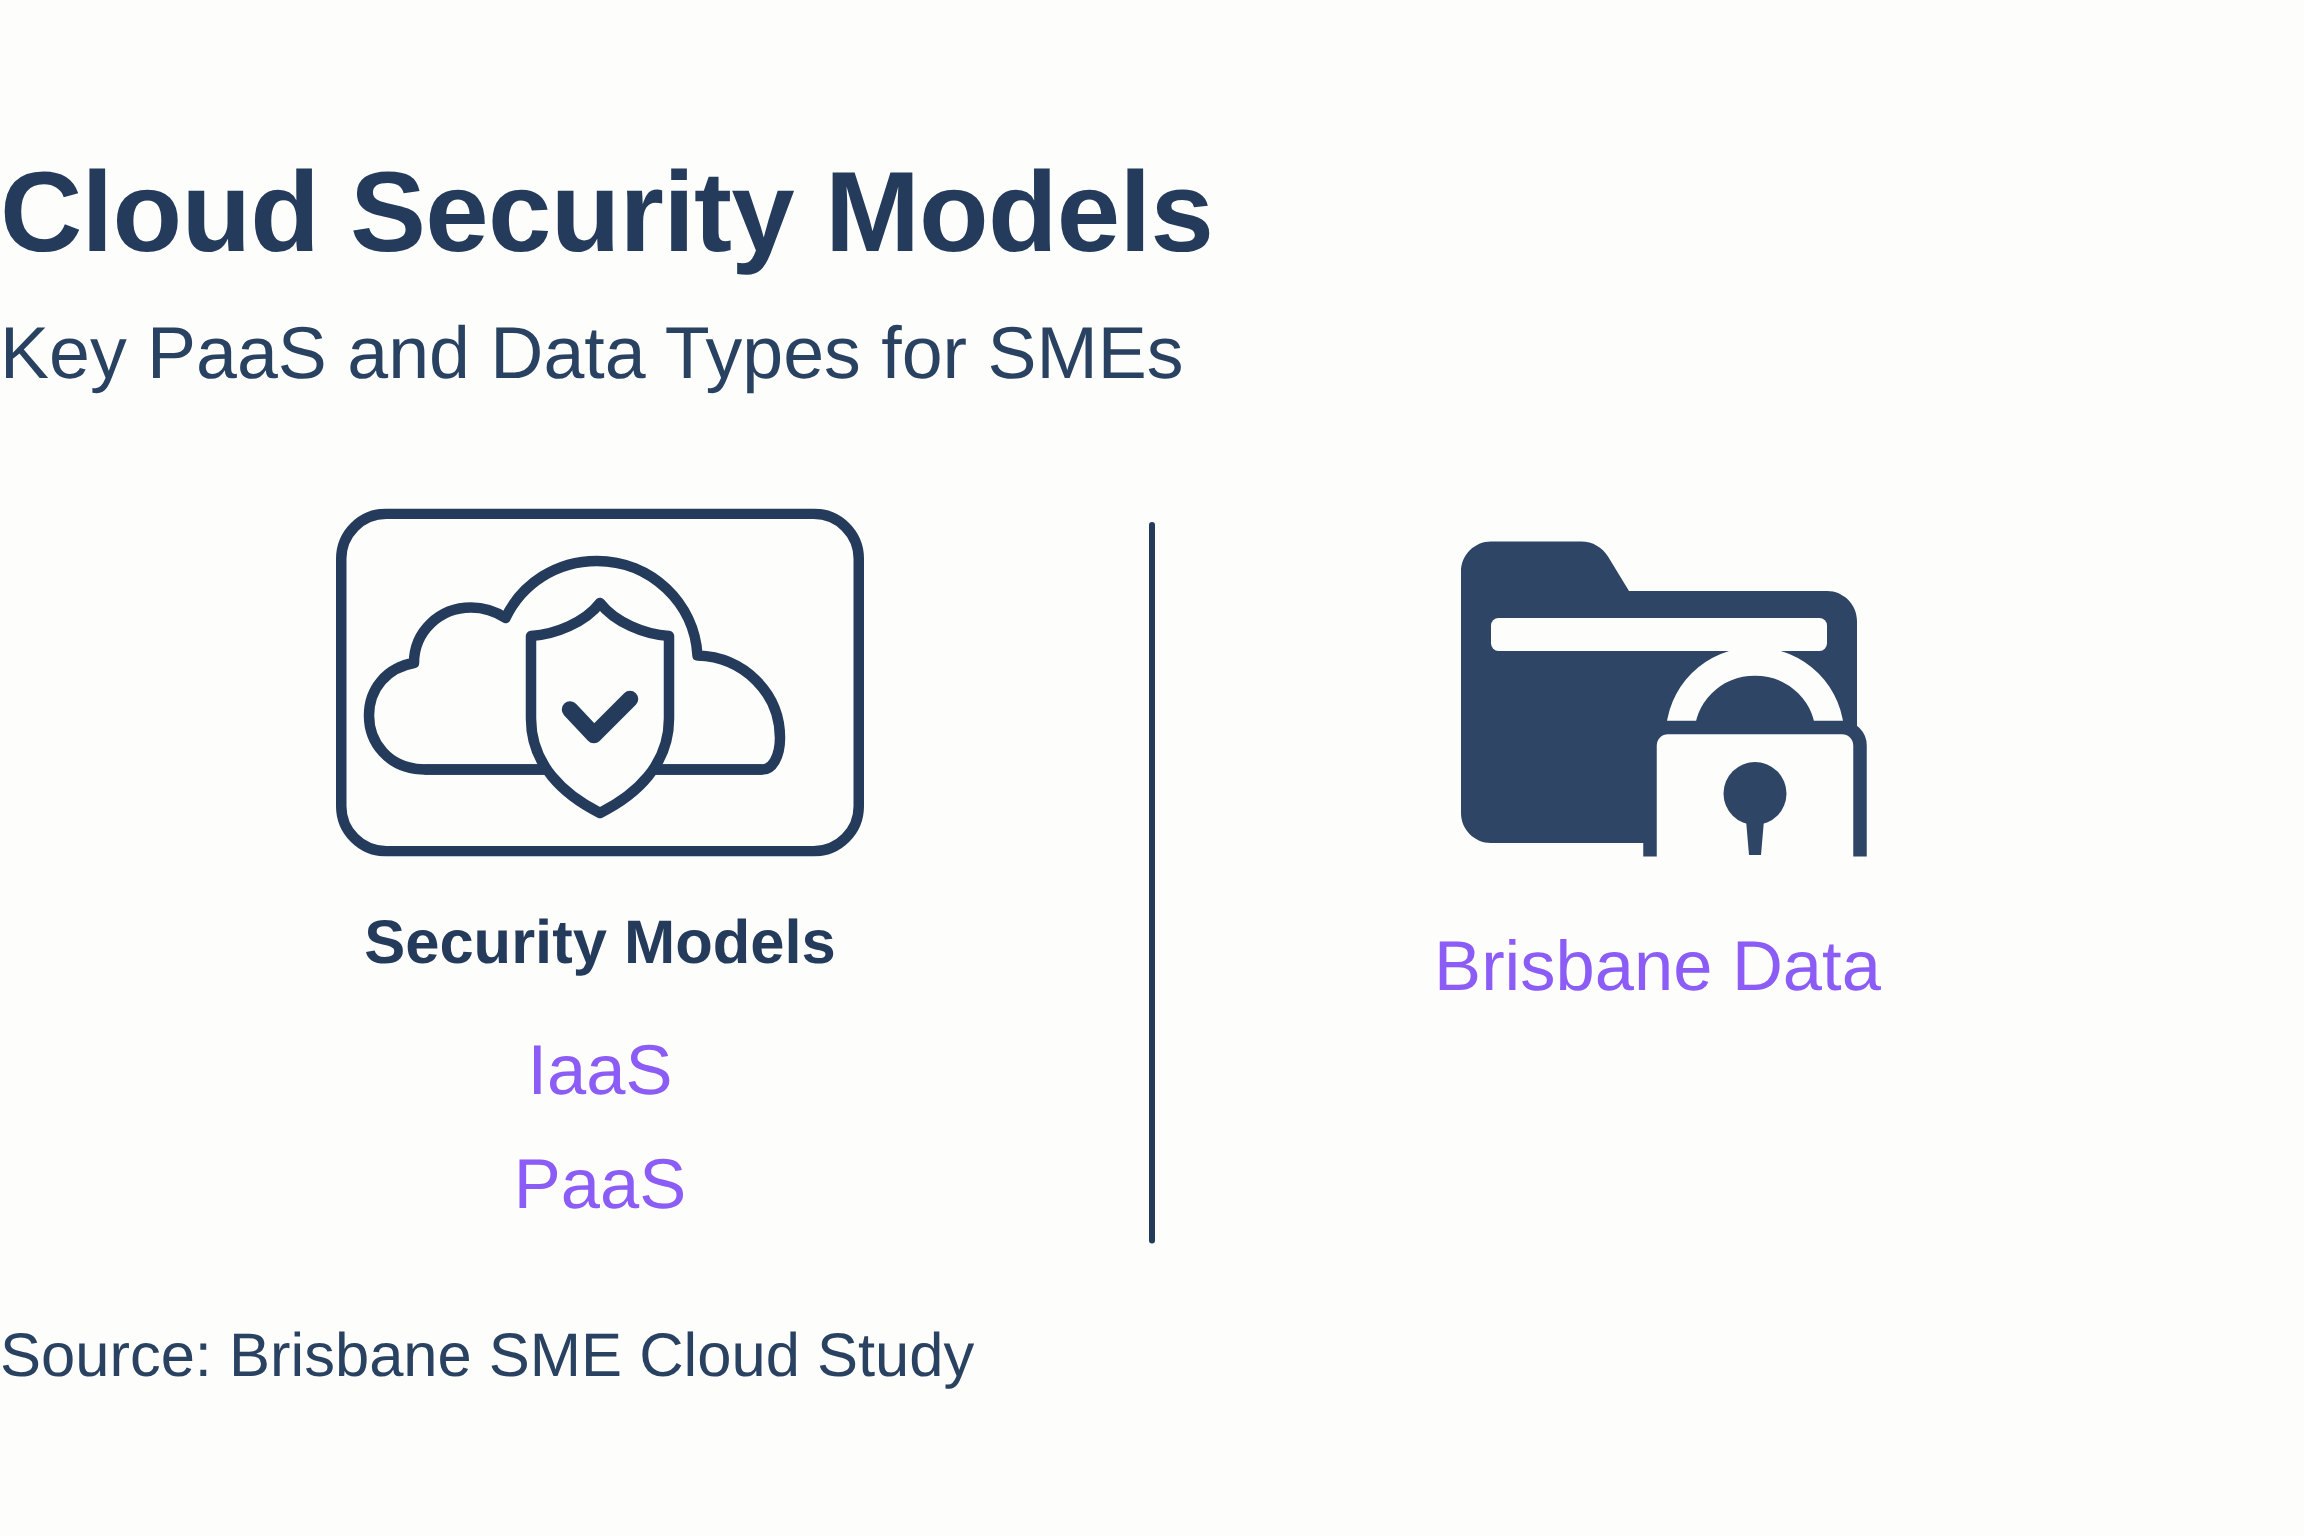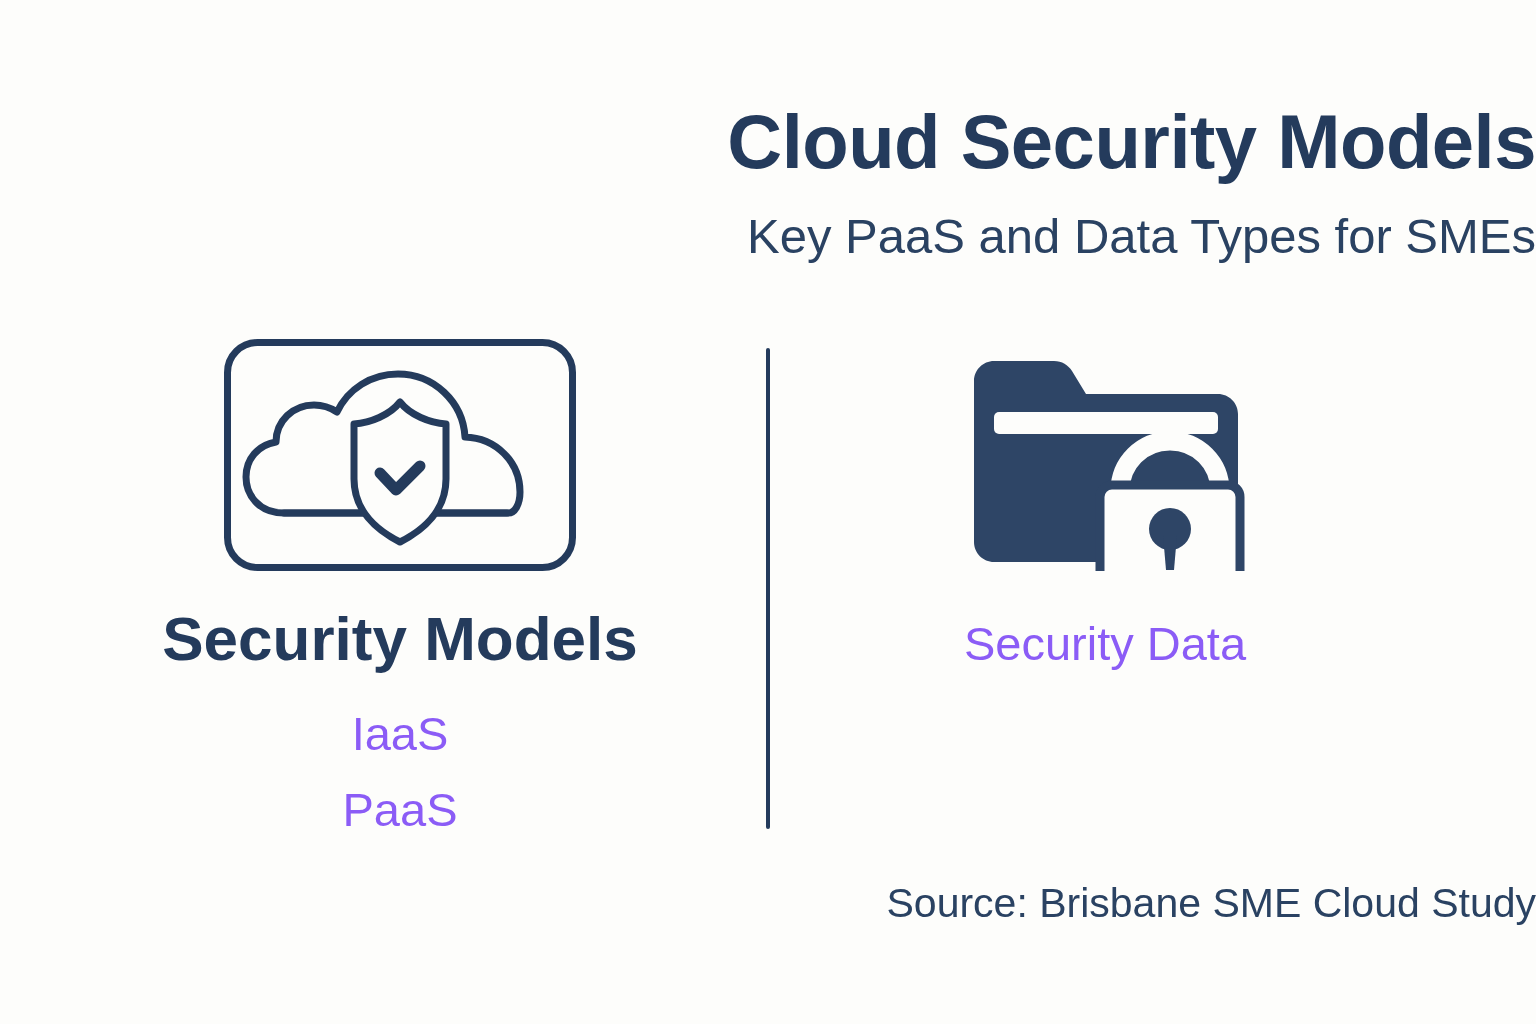--- a/index.html
+++ b/index.html
@@ -20,21 +20,21 @@
     position: absolute;
     inset: 0;
   }
 
   
   .header {
     position: absolute;
     top: 104px;
     left: 0;
     width: 1536px;
-    text-align: right;
+    text-align: left;
   }
   .title {
     font-size: 76px;
     font-weight: bold;
     letter-spacing: -0.5px;
     line-height: 1.0;
     color: #243b5c;
     margin: 0;
   }
   .subtitle {
@@ -64,21 +64,21 @@
   .column.right { left: 795px; }
 
   .icon-slot {
     height: 250px;
     display: flex;
     align-items: center;
     justify-content: center;
   }
 
   .col-heading {
-    font-size: 62px;
+    font-size: 41px;
     font-weight: bold;
     line-height: 1.0;
     color: #243b5c;
     margin: 0;
     padding-top: 28px;
   }
   .item-list {
     list-style: none;
     margin: 0;
     padding: 0;
@@ -101,21 +101,21 @@
     background: #243b5c;
     border-radius: 2px;
   }
 
   
   .source {
     position: absolute;
     top: 880px;
     left: 0;
     width: 1536px;
-    text-align: right;
+    text-align: left;
     font-size: 41px;
     color: #2a4262;
   }
 </style>
 </head>
 <body>
 
 <div class="infographic">
 
   <div class="header">
@@ -188,21 +188,21 @@
                    C 248 102 270 124 270 152
                    L 270 182" fill="none" stroke="#fdfdfb" stroke-width="19" stroke-linecap="round"></path>
 
           <rect x="150" y="146" width="140" height="112" rx="12" ry="12" fill="#fdfdfb" stroke="#2e4566" stroke-width="9"></rect>
 
           <circle cx="220" cy="190" r="21" fill="#2e4566"></circle>
           <path d="M 213 196 L 227 196 L 224 231 L 216 231 Z" fill="#2e4566"></path>
         </svg>
       </div>
       <ul class="item-list">
-        <li>Security Data</li>
+        <li>Brisbane Data</li>
       </ul>
     </div>
 
   </div>
 
   <div class="source">Source: Brisbane SME Cloud Study</div>
 
 </div>
 
 </body></html>

